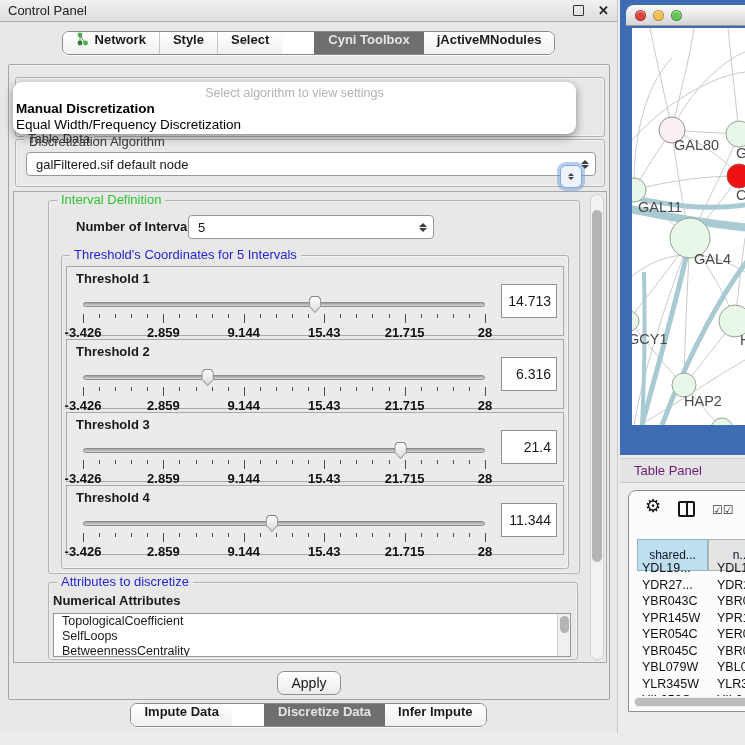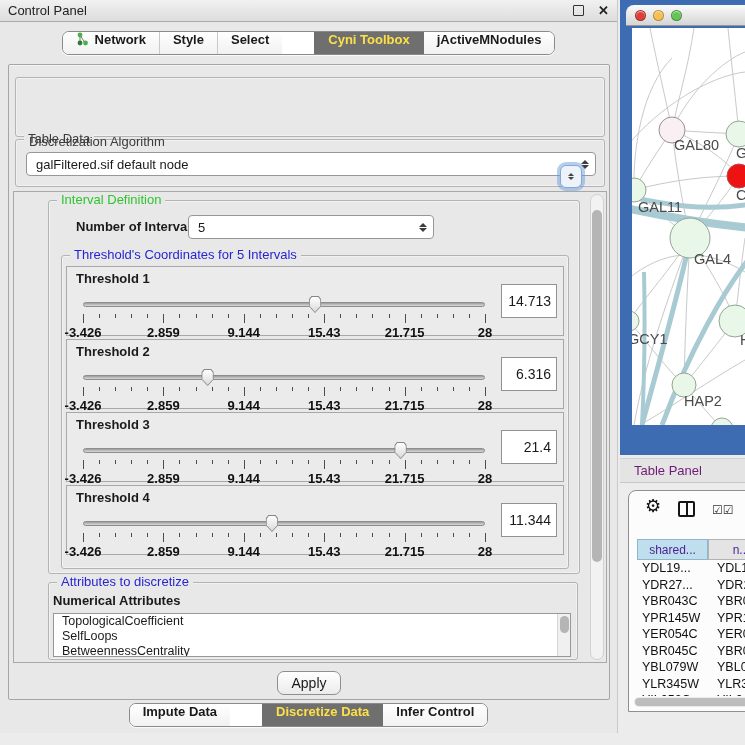--- a/index.html
+++ b/index.html
@@ -13,21 +13,21 @@
   .cp-title .spacer { flex:1; }
   .float-icon { width:11px; height:11px; border:1.5px solid #333; border-radius:1px; margin-right:14px; }
   .close-icon { font-size:13px; font-weight:bold; color:#222; line-height:1; }
 
   .tabs-row { position:absolute; left:0; right:0; display:flex; justify-content:center; }
   .tabs-top { top:31px; }
   .tabs-bottom { top:703px; }
   .tabbar { display:flex; border:1px solid #8a8a8a; border-radius:7px; overflow:hidden; background:#fff; height:24px; box-shadow:0 1px 1px rgba(255,255,255,0.8); }
   .tab { padding:0 13px; display:flex; gap:6px; font-size:13px; font-weight:600; color:#1a1a1a; background:linear-gradient(#ffffff,#f1f1f1); border-left:1px solid #c9c9c9; white-space:nowrap; }
   .tab:first-child { border-left:none; }
-  .tab.selected { background:#6f6f6f; color:#fde047; border-left-color:#6f6f6f;margin-left:32px; }
+  .tab.selected { background:#6f6f6f; color:#e5e5e5; border-left-color:#6f6f6f;margin-left:32px; }
   .tab.selected + .tab { border-left-color:#6f6f6f; }
 
   .outer-panel { position:absolute; left:8px; top:64px; width:602px; height:636px; border:1px solid #a5a5a5; border-radius:2px; background:#e8e8e8; box-shadow:inset 0 1px 0 #f5f5f5; }
 
   .groupbox { position:absolute; border:1px solid #b3b3b3; border-radius:3px; box-shadow:inset 0 0 0 1px #f2f2f2; }
   .gtitle { position:absolute; top:-9px; left:8px; background:#e8e8e8; padding:0 4px; font-size:13px; color:#3c3c3c; white-space:nowrap; }
   .gtitle.green { color:#2fc42f; }
   .gtitle.blue  { color:#2525d4; }
 
   .disc-group  { left:6px;  top:12px;  width:590px; height:60px; }
@@ -95,21 +95,21 @@
   .net-titlebar { position:absolute; left:6px; top:5px; width:119px; height:21px; background:linear-gradient(#fbfbfb,#d5d5d5); border-radius:8px 0 0 0; border-bottom:1px solid #979797; display:flex; align-items:center; padding-left:9px; gap:7px; }
   .light { width:11px; height:11px; border-radius:50%; border:1px solid rgba(0,0,0,0.28); box-shadow:inset 0 1px 1px rgba(255,255,255,0.6); }
   .net-canvas { position:absolute; left:12px; top:28px; width:113px; height:397px; background:#fff; overflow:hidden; }
 
   .tp-titlebar { position:absolute; left:0; top:458px; width:125px; height:25px; background:#e4e4e4; border-top:1px solid #d2d2d2; border-bottom:1px solid #c7c7c7; display:flex; align-items:center; padding-left:14px; font-size:13px; color:#701a75;text-align:center; }
   .tp { position:absolute; left:8px; top:490px; width:137px; height:222px; background:#fcfcfc; border:1px solid #8f8f8f; border-radius:8px 0 0 0; overflow:hidden; }
   .tp-gear { position:absolute; left:16px; top:6px; font-size:18px; color:#111; line-height:1; }
   .tp-split { position:absolute; left:49px; top:10px; width:17px; height:16px; border:2px solid #141414; border-radius:2px; }
   .tp-split::after { content:""; position:absolute; left:50%; top:0; bottom:0; width:2px; margin-left:-1px; background:#141414; }
   .tp-checks { position:absolute; left:83px; top:12px; font-size:12px; color:#333; letter-spacing:0; }
-  .tp-h { position:absolute; top:48px; height:21px; font-size:12px; display:flex; align-items:center; justify-content:center; color:#4c1d95; }
+  .tp-h { position:absolute; top:48px; height:32px; font-size:12px; display:flex; align-items:center; justify-content:center; color:#0f172a; }
   .tp-h1 { left:8px; width:71px; background:#bfdfee; border:1px solid #8fb6ca; }
   .tp-h2 { left:79px; width:66px; background:#e4e4e4; border:1px solid #b3b3b3; }
   .tp-rows { position:absolute; left:8px; top:69px; width:140px; height:136px; overflow:hidden; font-size:12.5px; color:#111; }
   .tp-row { height:16.5px; display:flex; align-items:center; }
   .tp-row .c1 { width:71px; padding-left:5px; white-space:nowrap; overflow:hidden; }
   .tp-row .c2 { padding-left:9px; white-space:nowrap; }
   .tp-hs { position:absolute; left:5px; top:206px; width:132px; height:10px; background:#ebebeb; border-radius:5px; }
   .tp-hs .thumb { position:absolute; left:1px; top:1px; width:116px; height:8px; background:#bdbdbd; border-radius:4px; }
 </style>
 </head>
@@ -391,26 +391,33 @@
 
     <div class="tabs-row tabs-bottom">
       <div class="tabbar" id="bottom-tabs">
           <div class="tab">
             <span class="tab-label">Impute Data</span>
           </div>
           <div class="tab selected">
             <span class="tab-label">Discretize Data</span>
           </div>
           <div class="tab">
-            <span class="tab-label">Infer Control</span>
+            <span class="tab-label">Infer Impute</span>
           </div>
         </div>
     </div>
   </div>
 
+  <div class="popup">
+    <div class="hint">Select algorithm to view settings</div>
+    <div id="popup-items">
+        <div class="pop-item bold">Manual Discretization</div>
+        <div class="pop-item">Equal Width/Frequency Discretization</div>
+      </div>
+  </div>
 
   <div class="rp">
     <div class="net-frame">
       <div class="net-titlebar" id="net-titlebar">
           <span class="light" style="background: rgb(223, 63, 57);"></span>
           <span class="light" style="background: rgb(247, 191, 79);"></span>
           <span class="light" style="background: rgb(98, 197, 84);"></span>
         </div>
       <div class="net-canvas">
         <svg id="net-svg" width="113" height="397" viewBox="0 0 113 397">

